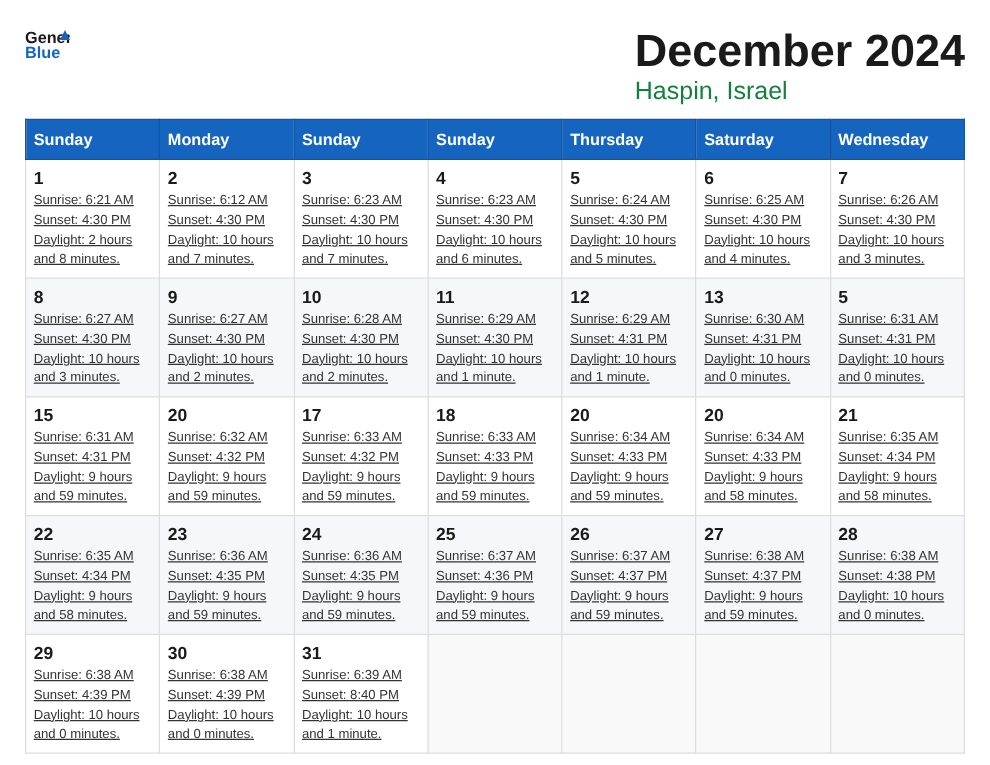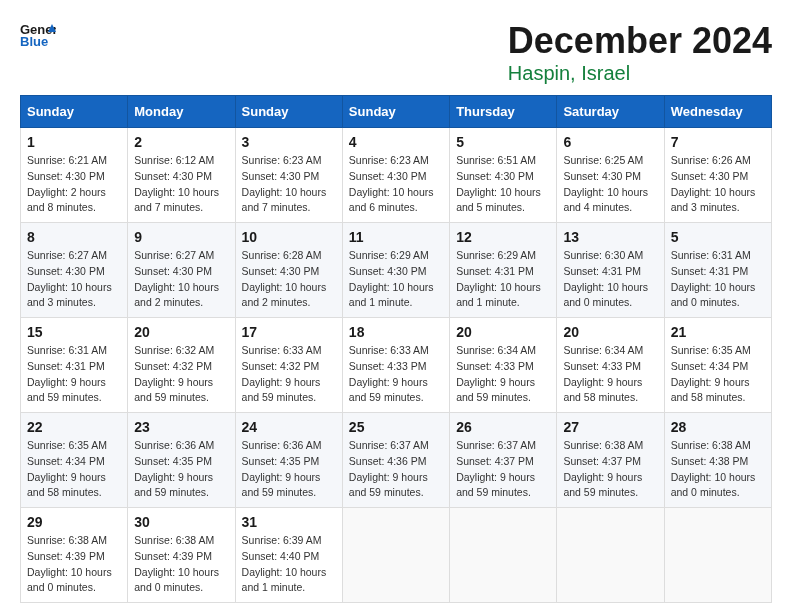--- a/index.html
+++ b/index.html
@@ -65,20 +65,21 @@
       font-size: 14px;
       font-weight: bold;
       color: #1a1a1a;
       display: block;
       margin-bottom: 3px;
     }
     .day-info {
       color: #333;
       font-size: 10.5px;
       line-height: 1.5;
+      text-decoration: underline;
     }
     .empty-cell {
       background: #f9f9f9 !important;
     }
   </style>
 </head>
 <body>
 
 <div class="header">
   <div class="logo">
@@ -136,21 +137,21 @@
         <span class="day-num">4</span>
         <div class="day-info">
           <span>Sunrise: 6:23 AM</span><br>
           <span>Sunset: 4:30 PM</span><br>
           <span>Daylight: 10 hours and 6 minutes.</span>
         </div>
       </td>
         <td>
         <span class="day-num">5</span>
         <div class="day-info">
-          <span>Sunrise: 6:51 AM</span><br>
+          <span>Sunrise: 6:24 AM</span><br>
           <span>Sunset: 4:30 PM</span><br>
           <span>Daylight: 10 hours and 5 minutes.</span>
         </div>
       </td>
         <td>
         <span class="day-num">6</span>
         <div class="day-info">
           <span>Sunrise: 6:25 AM</span><br>
           <span>Sunset: 4:30 PM</span><br>
           <span>Daylight: 10 hours and 4 minutes.</span>
@@ -353,21 +354,21 @@
         <div class="day-info">
           <span>Sunrise: 6:38 AM</span><br>
           <span>Sunset: 4:39 PM</span><br>
           <span>Daylight: 10 hours and 0 minutes.</span>
         </div>
       </td>
         <td>
         <span class="day-num">31</span>
         <div class="day-info">
           <span>Sunrise: 6:39 AM</span><br>
-          <span>Sunset: 4:40 PM</span><br>
+          <span>Sunset: 8:40 PM</span><br>
           <span>Daylight: 10 hours and 1 minute.</span>
         </div>
       </td>
         <td class="empty-cell"></td>
         <td class="empty-cell"></td>
         <td class="empty-cell"></td>
         <td class="empty-cell"></td>
       </tr>
     </tbody>
 </table>

